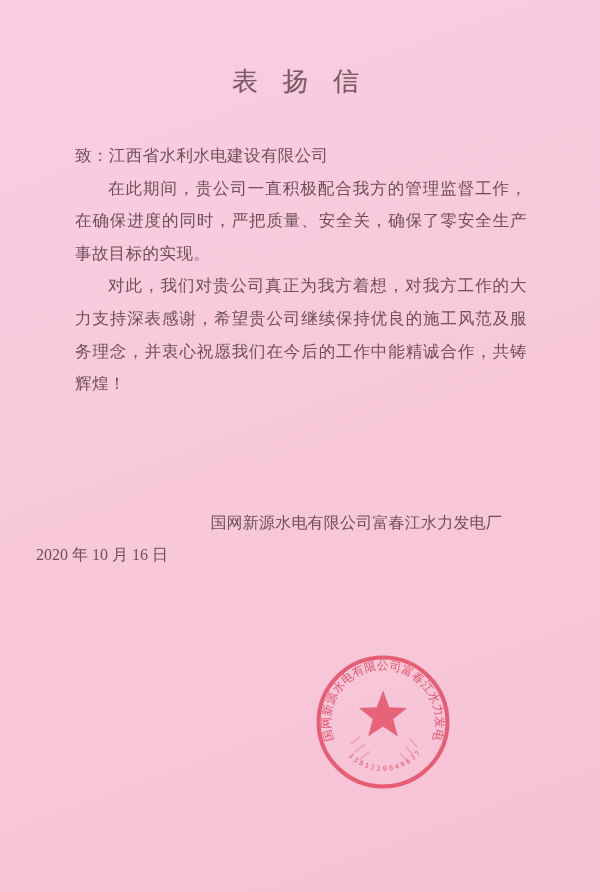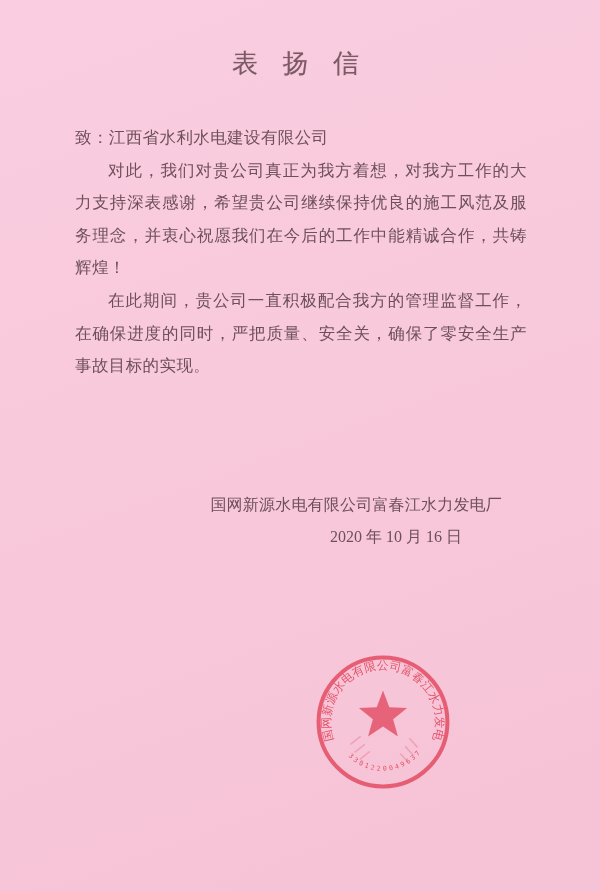--- a/index.html
+++ b/index.html
@@ -12,21 +12,21 @@
   html,body{width:600px;background:#e9e9e9;}
   body{font-family:"Liberation Serif","DejaVu Serif",serif;}
   .paper{
     position:relative;
     width:600px;height:892px;
     background:linear-gradient(160deg,#facde0 0%,var(--paper) 45%,#f6c2d5 100%);
     color:var(--ink);
     overflow:hidden;
   }
   .title{
-    padding-top:46px;
+    padding-top:64px;
     text-align:center;
     font-size:26px;
     font-weight:normal;
     letter-spacing:9px;
     color:#7b5a67;
     text-shadow:0 0 1px rgba(123,90,103,.35);
   }
   .body-text{
     margin:41px 0 6px 75px;
     width:452px;
@@ -40,23 +40,23 @@
   .signature{
     margin-top:106px;
     width:502px;
     text-align:right;
     font-size:16px;
     line-height:32.6px;
     letter-spacing:.2px;
   }
   .date-line{
     width:462px;
-    text-align:right;
     font-size:16px;
     line-height:32.6px;
+    padding-left:36px;
   }
   .seal{
     position:absolute;
     left:312px;top:651px;
     width:142px;height:142px;
     color:var(--stamp-red);
     opacity:.82;
     mix-blend-mode:multiply;
     pointer-events:none;
   }
@@ -64,22 +64,22 @@
 </style>
 </head>
 <body>
 
 <div class="paper">
 
   <h1 class="title">表 扬 信</h1>
 
   <div class="body-text">
     <p class="salutation">致：江西省水利水电建设有限公司</p>
+    <p>在此期间，贵公司一直积极配合我方的管理监督工作，在确保进度的同时，严把质量、安全关，确保了零安全生产事故目标的实现。</p>
     <p>对此，我们对贵公司真正为我方着想，对我方工作的大力支持深表感谢，希望贵公司继续保持优良的施工风范及服务理念，并衷心祝愿我们在今后的工作中能精诚合作，共铸辉煌！</p>
-    <p>在此期间，贵公司一直积极配合我方的管理监督工作，在确保进度的同时，严把质量、安全关，确保了零安全生产事故目标的实现。</p>
   </div>
 
   <div class="signature">国网新源水电有限公司富春江水力发电厂</div>
   <div class="date-line">2020 年 10 月 16 日</div>
 
   <div class="seal">
     <svg viewBox="0 0 140 140">
       <defs>
         <path id="arcTop" d="M 21.1 87.8 A 52 52 0 1 1 118.9 87.8" fill="none"></path>
         <path id="arcBottom" d="M 33.2 100.9 A 48 48 0 0 0 106.8 100.9" fill="none"></path>

